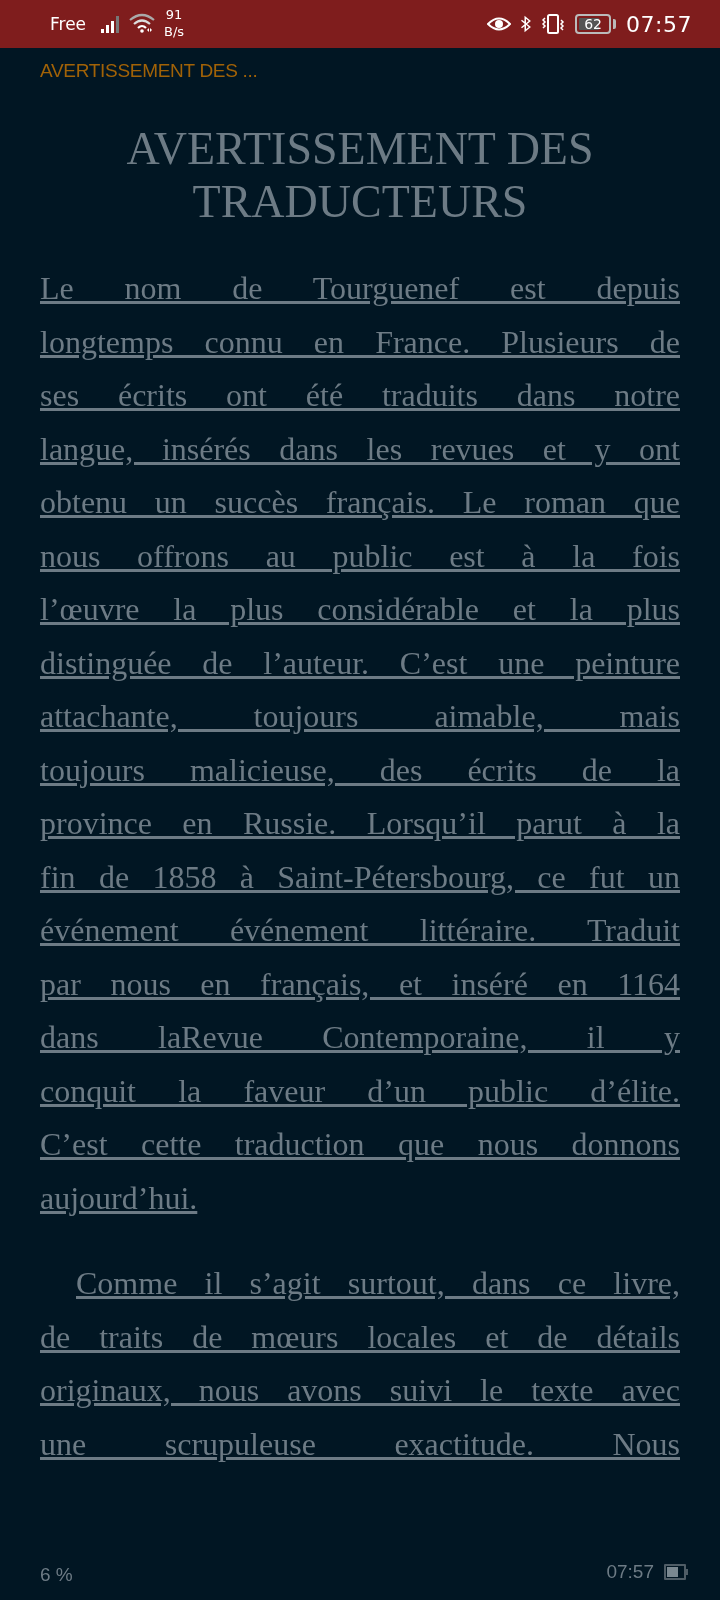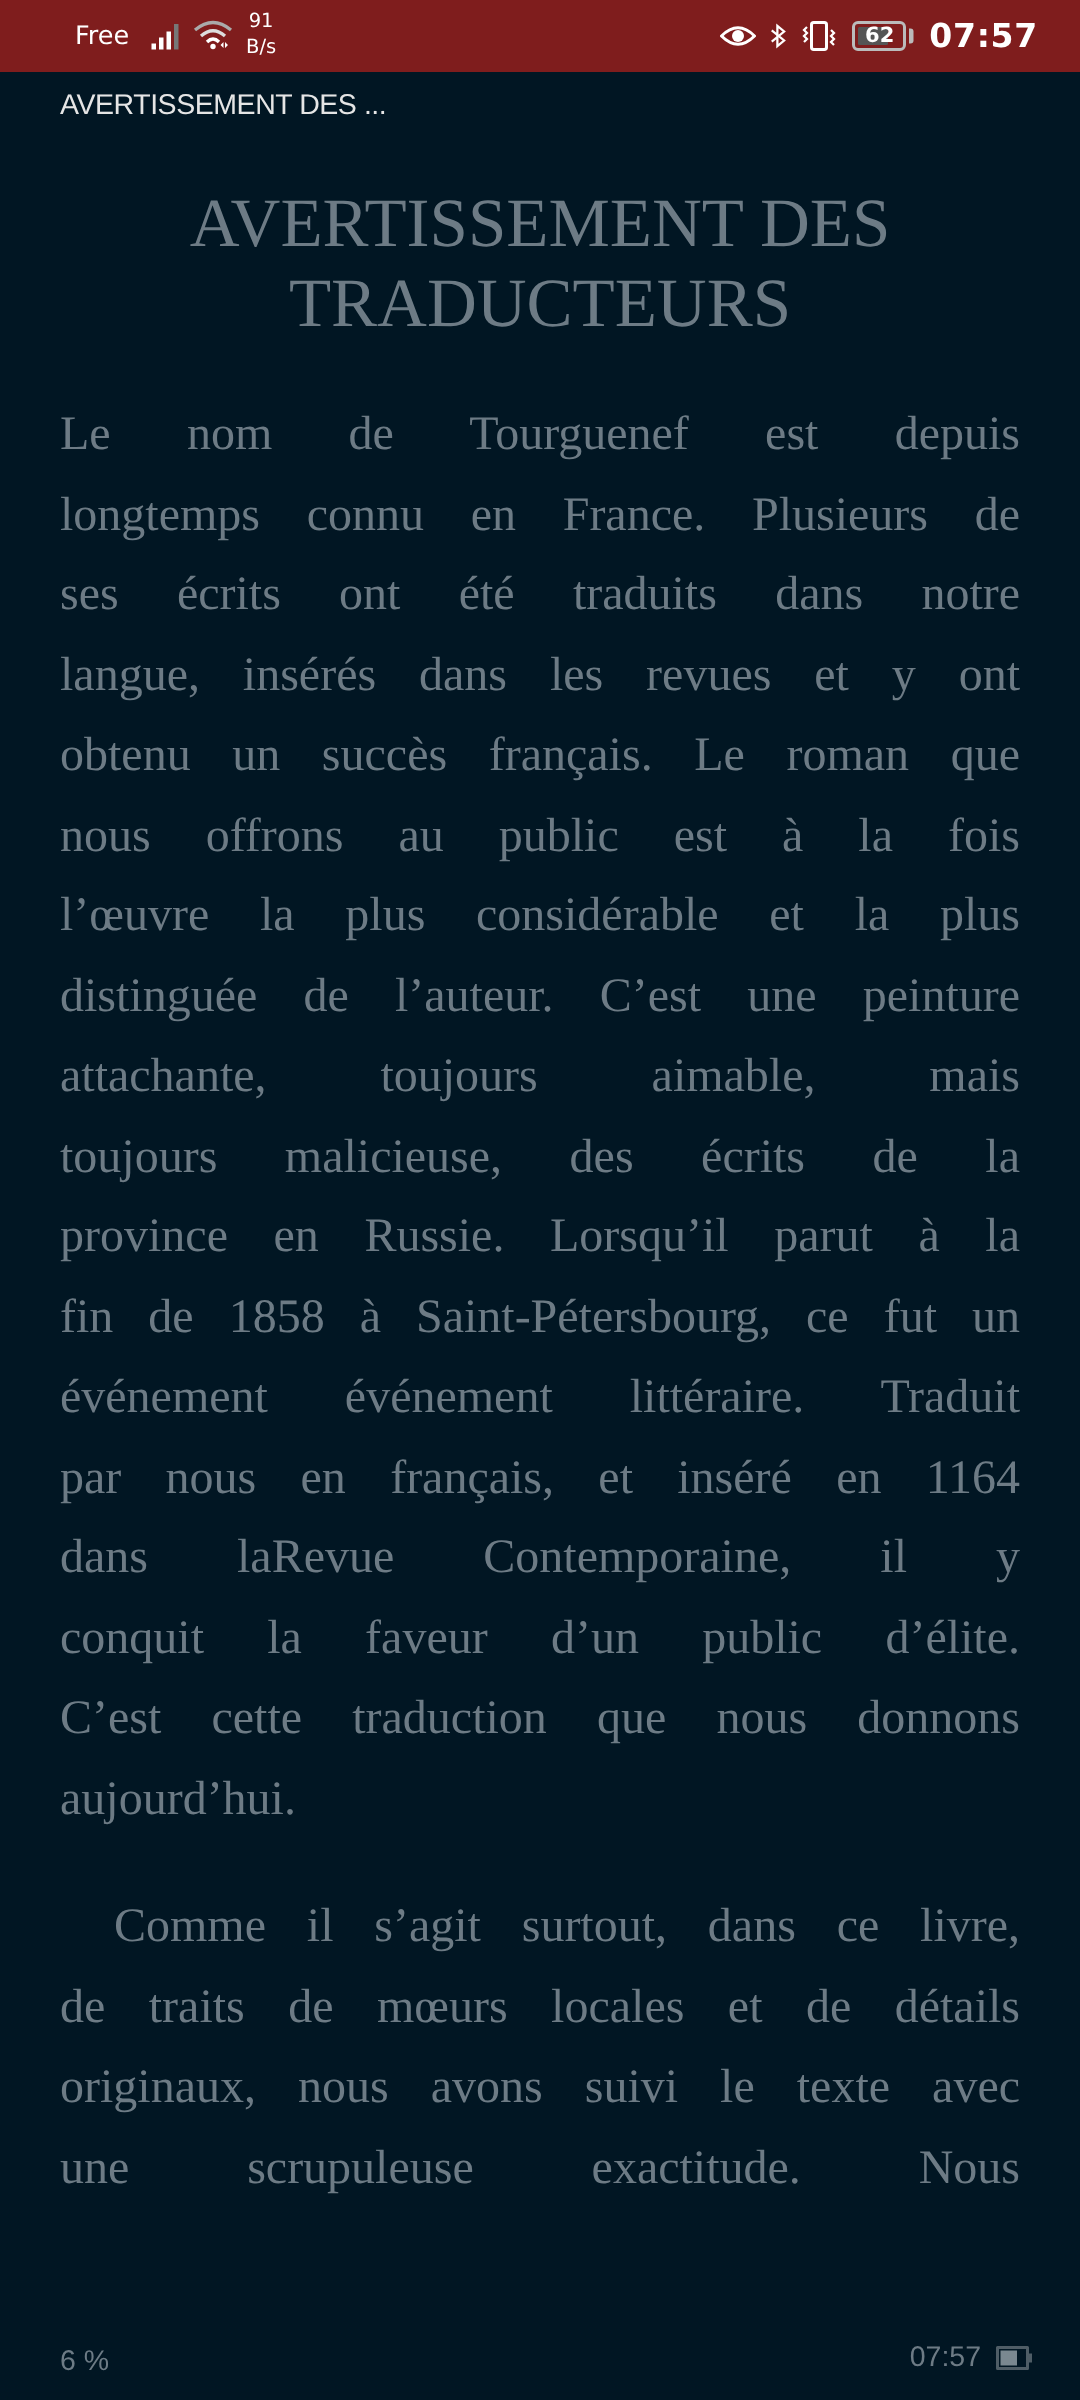--- a/index.html
+++ b/index.html
@@ -12,49 +12,49 @@
     
     .statusbar {
       position: absolute; left: 0; top: 0; width: 720px; height: 48px;
       background: #7f1d1d; color: #ffffff;
       font-family: "DejaVu Sans", sans-serif;
     }
     .sb-carrier { position: absolute; left: 50px; top: 14px; font-size: 17px; }
     .sb-signal { position: absolute; left: 100px; top: 14px; width: 22px; height: 20px; }
     .sb-wifi { position: absolute; left: 128px; top: 12px; width: 28px; height: 22px; }
     .sb-speed { position: absolute; left: 164px; top: 6px; font-size: 13px; line-height: 17px; text-align: center; }
-    .sb-right { position: absolute; right: 28px; top: 10px; height: 28px; display: flex; align-items: center; gap: 6px; font-weight: bold; }
+    .sb-right { position: absolute; right: 28px; top: 10px; height: 28px; display: flex; align-items: center; gap: 6px; }
     .sb-icon { width: 24px; height: 24px; display: inline-block; }
     .sb-battery {
       position: relative; width: 36px; height: 20px; border: 2px solid #bbbbbb; border-radius: 4px;
       margin-left: 4px; display: flex; align-items: center; justify-content: center;
     }
     .sb-battery-fill { position: absolute; left: 2px; top: 2px; bottom: 2px; width: 62%; background: #555; border-radius: 1px; }
     .sb-battery-text { position: relative; font-size: 14px; color: #ffffff; }
     .sb-battery-tip { width: 3px; height: 10px; background: #bbbbbb; border-radius: 0 2px 2px 0; margin-left: -4px; }
     .sb-time { font-size: 22px; margin-left: 4px; letter-spacing: 0.5px; }
 
     
     .chapter-header {
-      position: absolute; left: 40px; top: 60px; font-size: 19px; color: #e5e5e5;
+      position: absolute; left: 40px; top: 60px; font-size: 19px; color: #a16207;
       font-family: "Liberation Sans", sans-serif; letter-spacing: -0.3px;
     }
 
     .chapter-title {
       position: absolute; left: 40px; top: 122px; width: 640px; text-align: center;
       font-family: "Liberation Serif", serif; font-size: 46px; line-height: 53px;
       color: #6d7b85; font-weight: normal; letter-spacing: 0px;
     }
 
     
     .content {
       position: absolute; left: 40px; top: 262px; width: 640px;
       font-family: "Liberation Serif", serif; font-size: 32px; color: #6d7b85;
     }
-    .para { margin-bottom: 32px; }
+    .para { margin-bottom: 32px; text-decoration: underline; }
     .line {
       display: block; height: 53.5px; line-height: 53.5px;
       text-align: justify; text-align-last: justify; white-space: nowrap;
       overflow: visible;
     }
     .line.last { text-align-last: left; }
     .line.indent { padding-left: 36px; }
 
     
     .footer-progress { position: absolute; left: 40px; top: 1564px; font-size: 19px; color: #6d7b85; }

